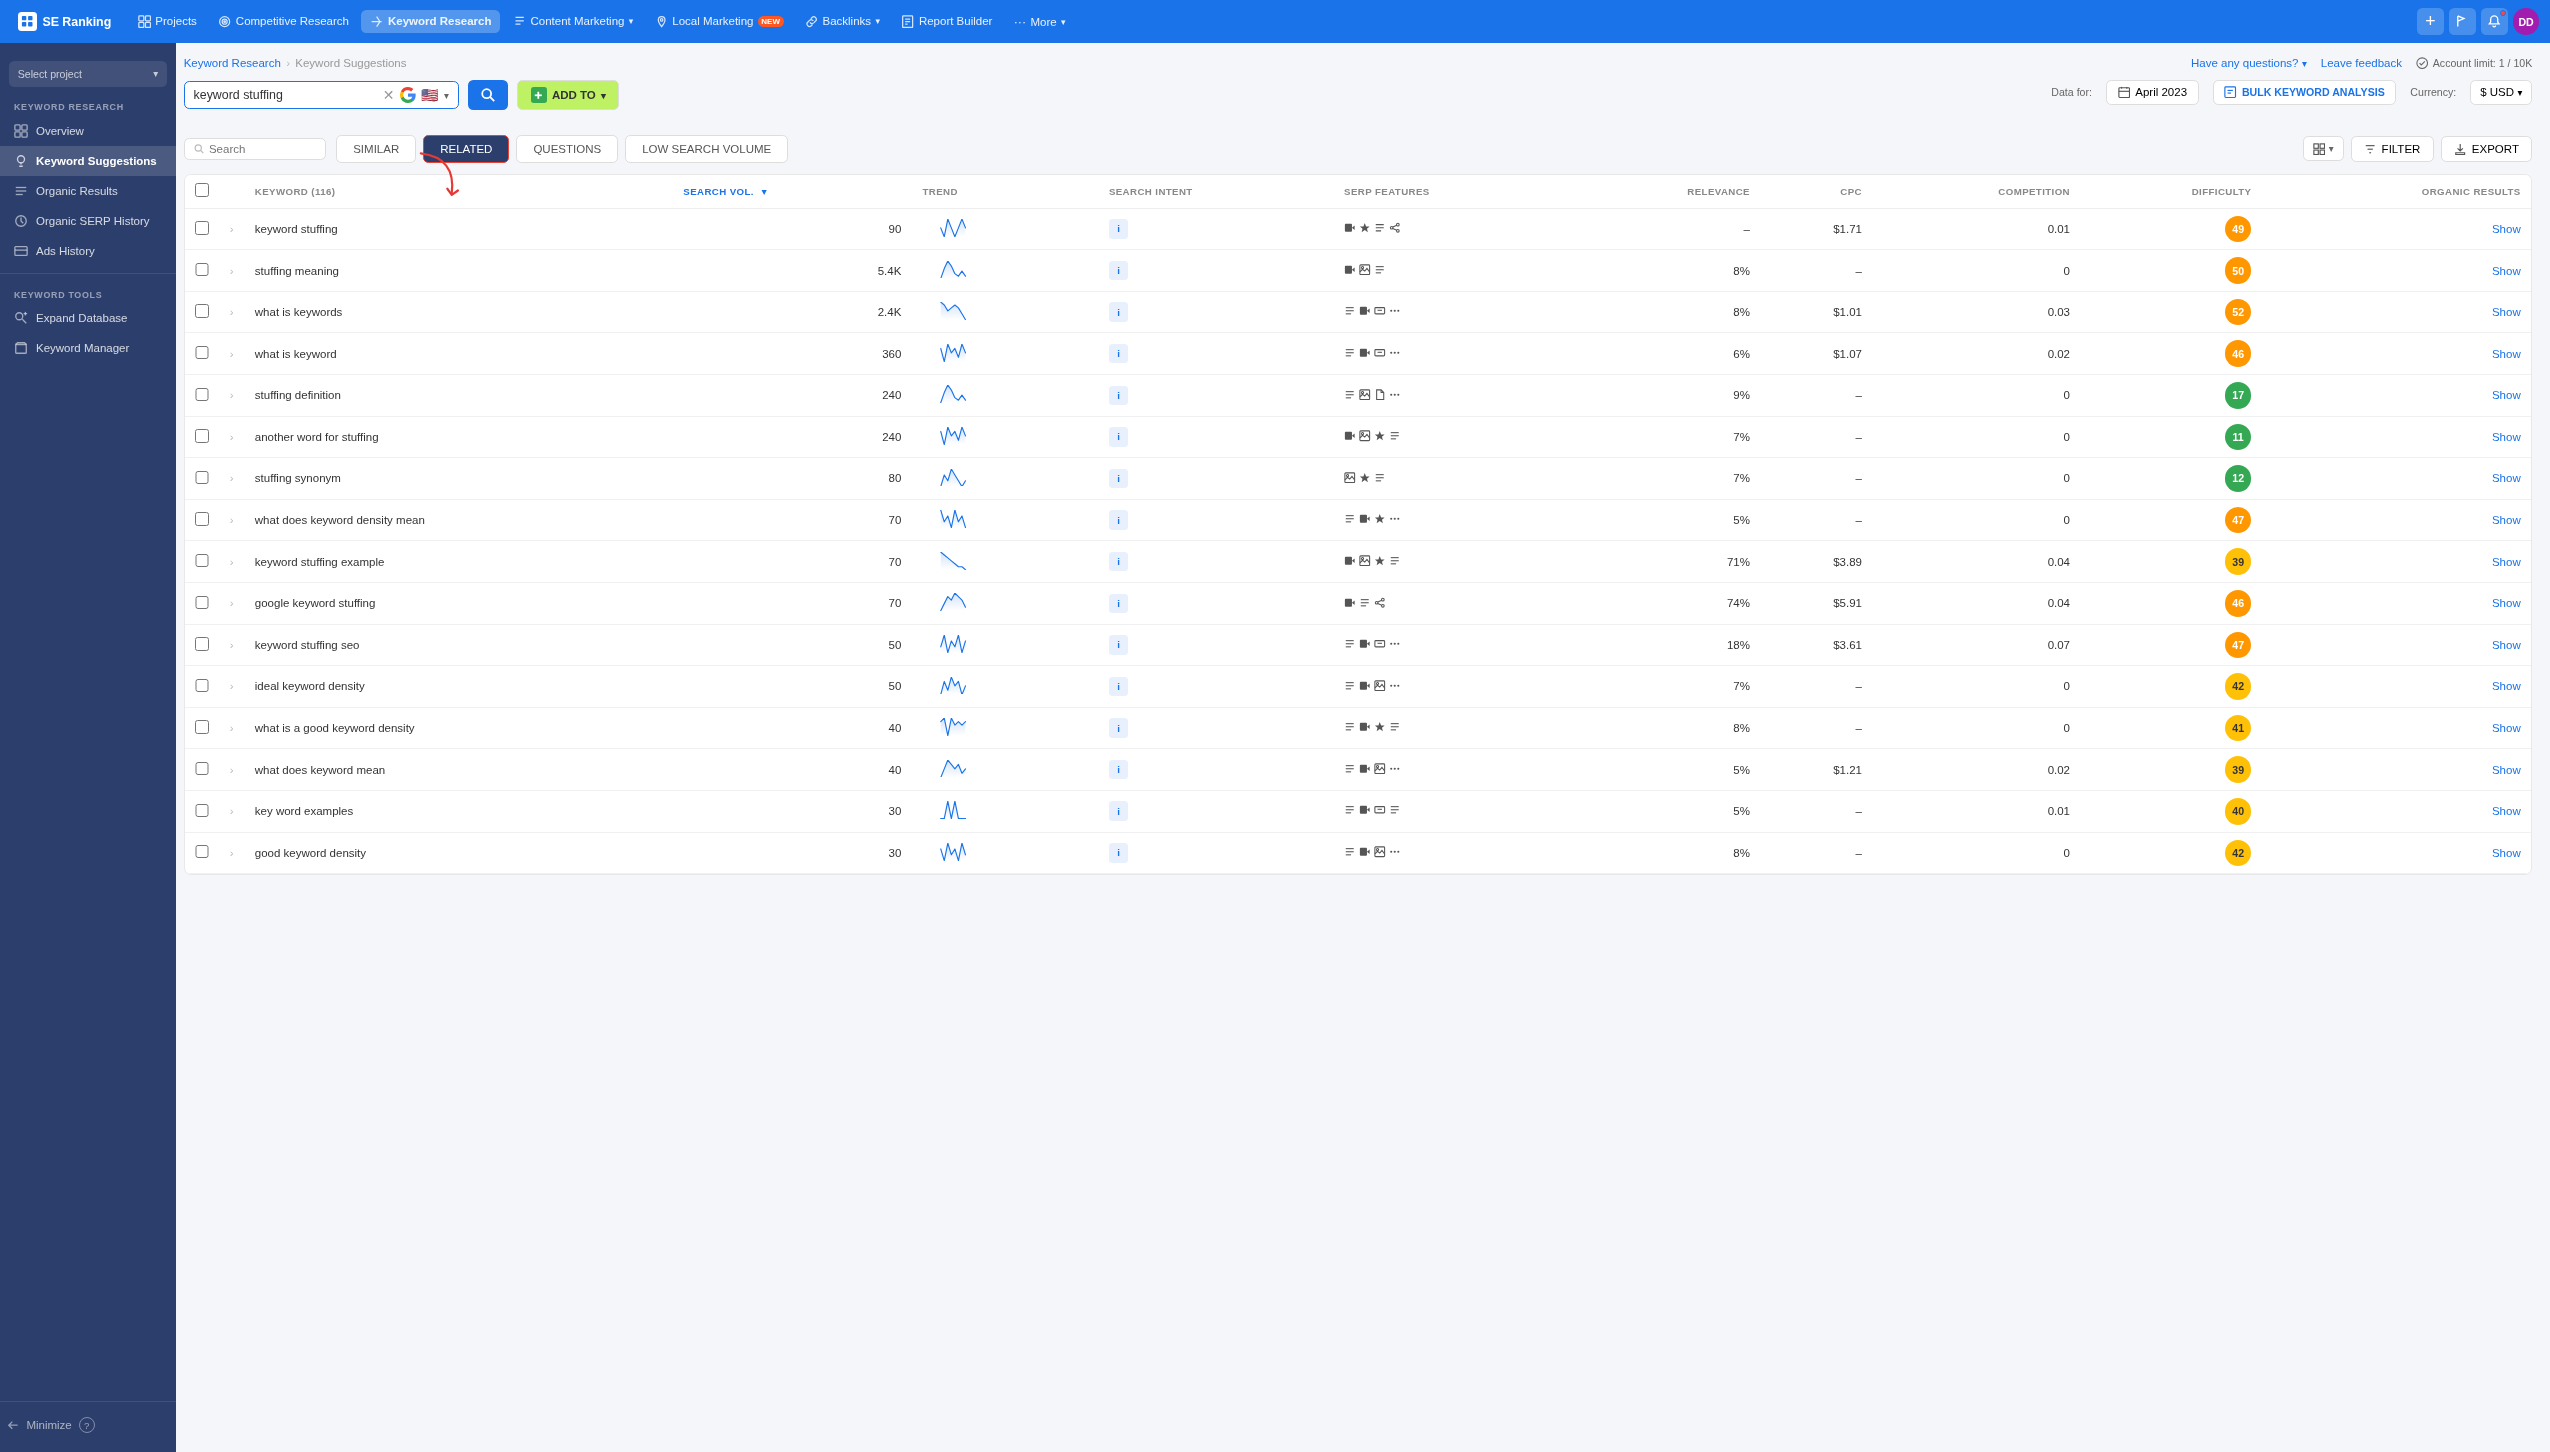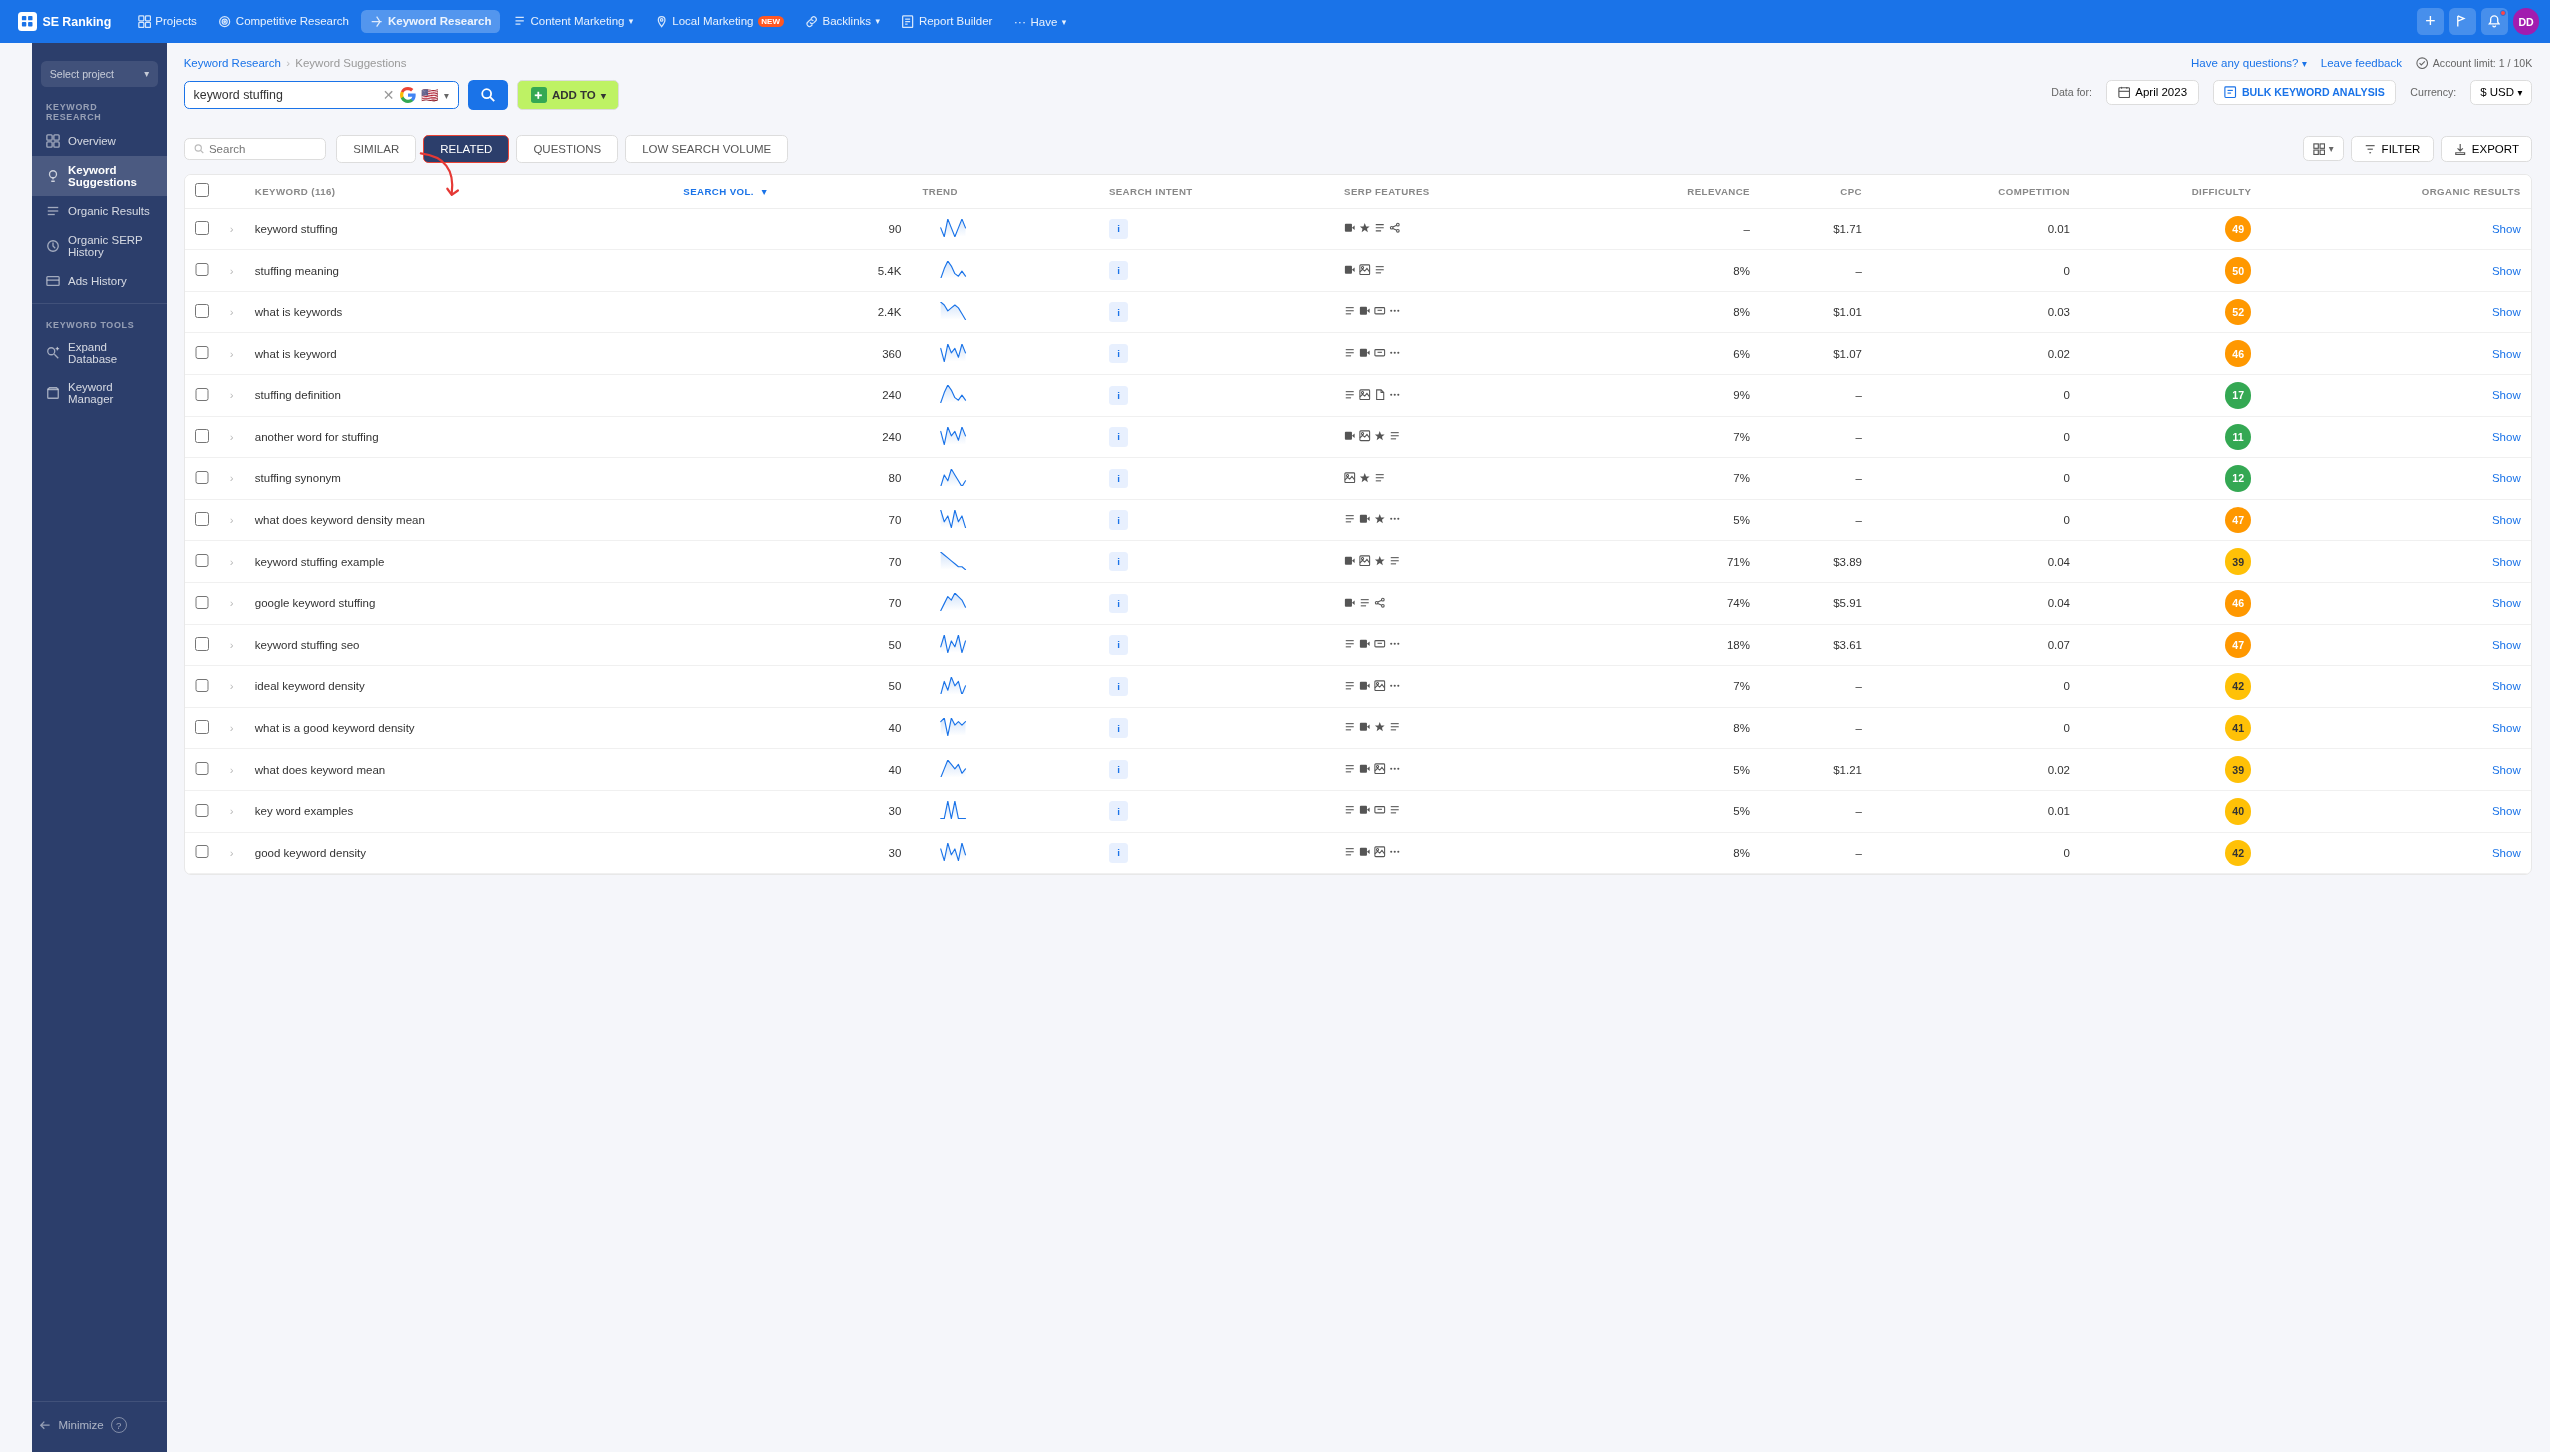--- a/index.html
+++ b/index.html
@@ -34,23 +34,23 @@
     .nav-badge { background: #ff5722; color: white; font-size: 8px; padding: 0.9px 3.5px; border-radius: 7px; font-weight: 700; }
     .nav-spacer { flex: 1; }
     .nav-right { display: flex; align-items: center; gap: 5.3px; }
     .nav-btn { width: 26.6px; height: 26.6px; border-radius: 5.3px; background: rgba(255,255,255,0.2); display: flex; align-items: center; justify-content: center; cursor: pointer; color: white; font-size: 14px; }
     .nav-avatar { width: 26.6px; height: 26.6px; border-radius: 50%; background: #a21caf; display: flex; align-items: center; justify-content: center; color: white; font-weight: 700; font-size: 10.6px; }
     .nav-notif { position: relative; }
     .nav-notif-dot { position: absolute; top: 1.8px; right: 1.8px; width: 6.2px; height: 6.2px; background: #ff4444; border-radius: 50%; border: 1.3px solid #1a73e8; }
 
     
     .sidebar {
-      position: fixed; top: 43px; left: 0; bottom: 0; width: 135px;
+      position: fixed; top: 43px; left: 0; bottom: 0; width: 176px;
       background: #2c3e6b; color: white; display: flex; flex-direction: column;
-      padding: 10.6px 0; overflow-y: auto; z-index: 50; margin-left: 32px;
+      padding: 10.6px 0; overflow-y: auto; z-index: 50;
     }
     .sidebar-section-label {
       font-size: 8.9px; font-weight: 700; letter-spacing: 0.7px;
       color: rgba(255,255,255,0.5); padding: 8.9px 14px 3.5px;
       text-transform: uppercase;
     }
     .sidebar-item {
       display: flex; align-items: center; gap: 8px;
       padding: 8px 14px; cursor: pointer; color: rgba(255,255,255,0.8);
       font-size: 11.5px; border-radius: 0;
@@ -285,21 +285,21 @@
     <svg viewBox="0 0 16 16" fill="none" stroke="currentColor" stroke-width="1.5">
         <rect x="2" y="1" width="12" height="14" rx="1"></rect>
         <line x1="5" y1="5" x2="11" y2="5"></line>
         <line x1="5" y1="8" x2="11" y2="8"></line>
         <line x1="5" y1="11" x2="8" y2="11"></line>
       </svg>
     <span>Report Builder</span>
   </div>
   <div class="nav-item">
     <span style="font-size:12.4px">···</span>
-    <span>Have</span>
+    <span>More</span>
     <span style="font-size:8.9px">▾</span>
   </div>
 
   <div class="nav-spacer"></div>
   <div class="nav-right">
     <div class="nav-btn" style="font-size:17.7px; font-weight:300">+</div>
     <div class="nav-btn">
       <svg width="12.4" height="12.4" viewBox="0 0 14 14" fill="none" stroke="white" stroke-width="1.5">
           <path d="M2 1v12M2 1l7 3-7 3"></path>
         </svg>

